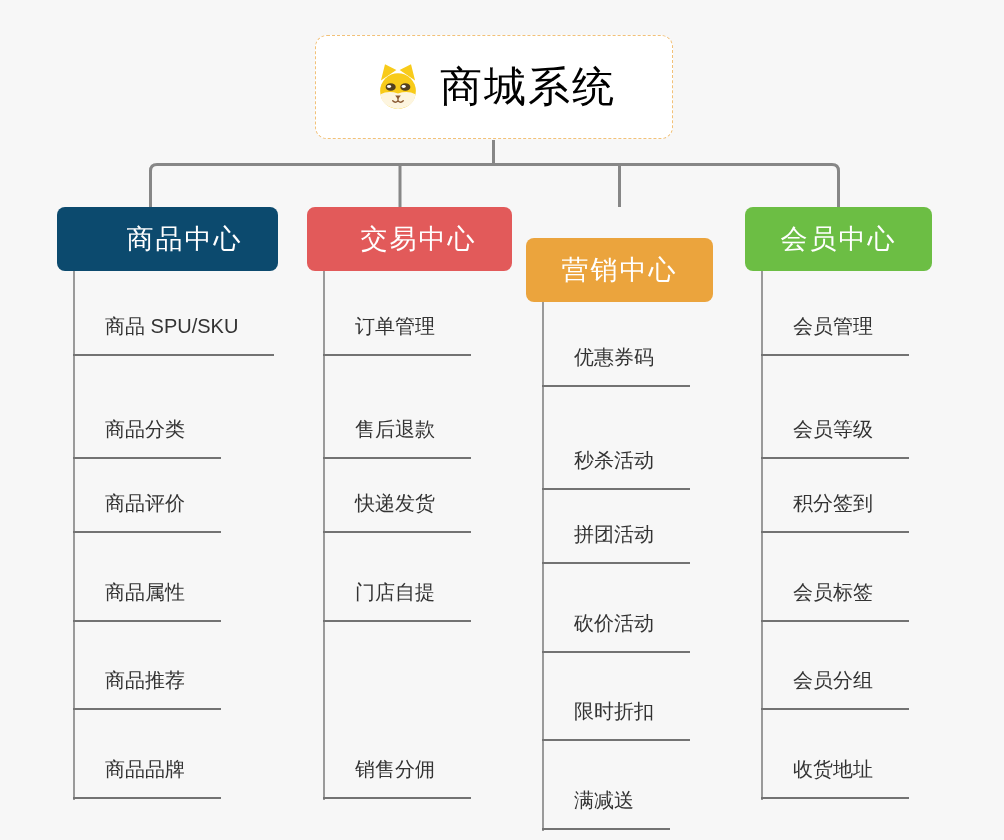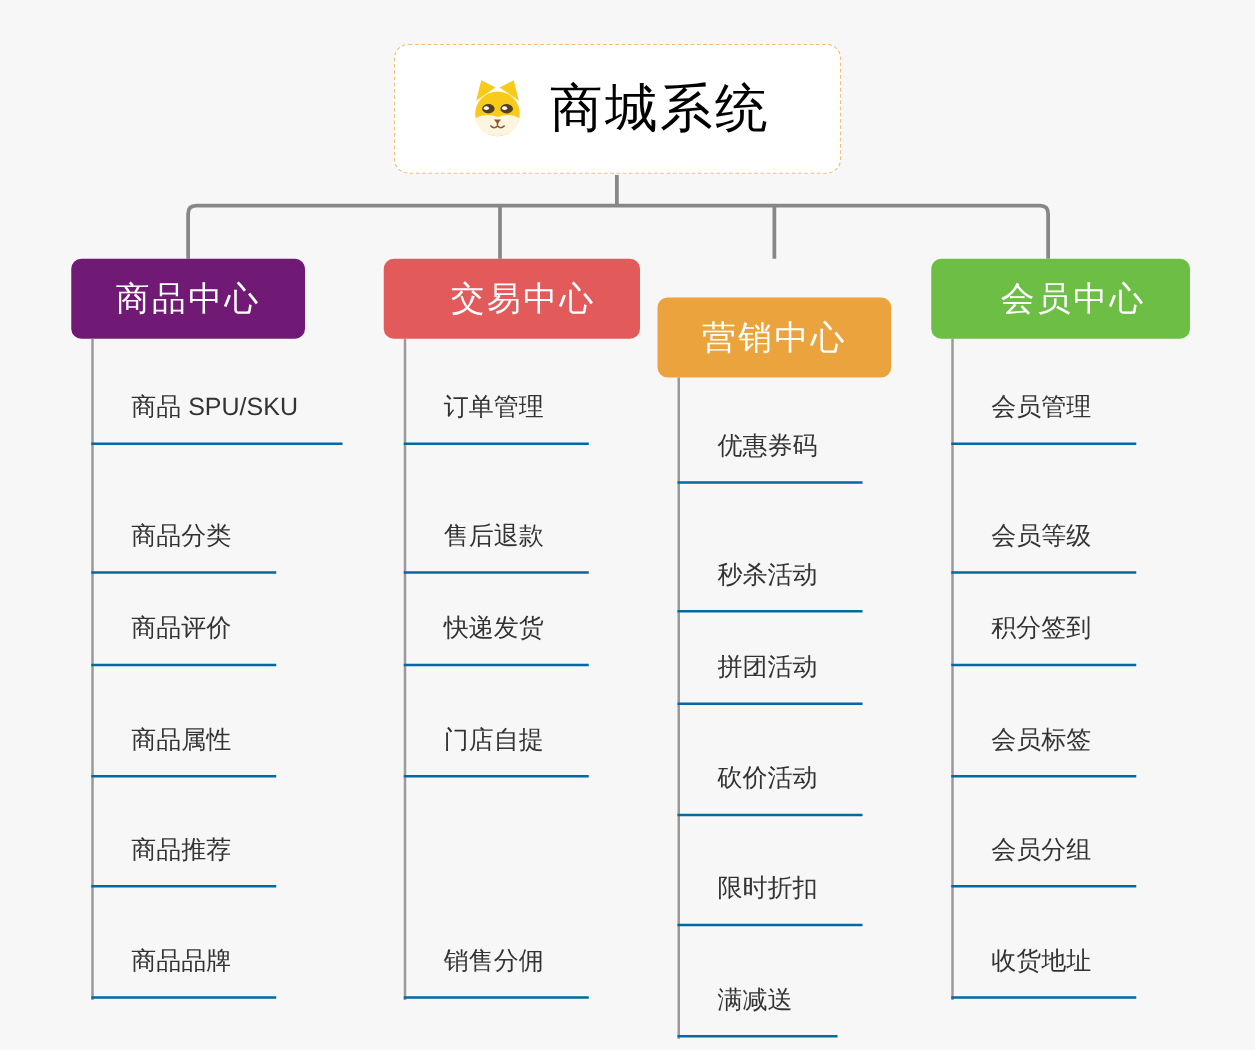--- a/index.html
+++ b/index.html
@@ -25,21 +25,21 @@
   .col-3{left:745px;}
   .cat{
     position:absolute;left:0;top:0;width:187px;height:64px;border-radius:8px;
     color:#ffffff;font-size:27px;letter-spacing:2px;
     display:flex;align-items:center;justify-content:center;
   }
   .trunk{position:absolute;left:16px;top:64px;width:2px;height:529px;background:#9a9a9a;}
   .leaf{
     position:absolute;left:16px;white-space:nowrap;
     font-size:20px;line-height:27px;color:#333333;
-    padding:0 36px 14px 32px;border-bottom:2px solid #0369a1;
+    padding:0 36px 14px 32px;border-bottom:2px solid #737373;
   }
   .r0{top:106px}.r1{top:209px}.r2{top:283px}.r3{top:372px}.r4{top:460px}.r5{top:549px}
 </style>
 </head>
 <body>
 
 <div class="canvas">
 
   <svg class="connectors" viewBox="0 0 1004 840" xmlns="http://www.w3.org/2000/svg">
     <g fill="none" stroke="#878787" stroke-width="3">
@@ -63,21 +63,21 @@
         <ellipse cx="39" cy="31.4" rx="2.6" ry="1.8" fill="#ffffff"></ellipse>
         <path d="M28.5 42.5 h7 l-3.5 4.5 Z" fill="#8a5b34"></path>
         <path d="M25.5 49 q3.2 3.4 6.5 0 q3.3 3.4 6.5 0" stroke="#8a5b34" stroke-width="1.7" fill="none" stroke-linecap="round"></path>
         <path d="M32 44.5 V48" stroke="#8a5b34" stroke-width="1.5" stroke-linecap="round"></path>
       </svg>
     </span>
     <span class="root-title">商城系统</span>
   </div>
 
   <div class="col col-0">
-    <div class="cat" style="background: #701a75;">商品中心</div>
+    <div class="cat" style="background: #0c4a6e; padding-left: 34px;">商品中心</div>
     <div class="trunk"></div>
     <div class="leaf r0">商品 SPU/SKU</div>
     <div class="leaf r1">商品分类</div>
     <div class="leaf r2">商品评价</div>
     <div class="leaf r3">商品属性</div>
     <div class="leaf r4">商品推荐</div>
     <div class="leaf r5">商品品牌</div>
   </div>
 
   <div class="col col-1">
@@ -95,21 +95,21 @@
     <div class="trunk"></div>
     <div class="leaf r0">优惠券码</div>
     <div class="leaf r1">秒杀活动</div>
     <div class="leaf r2">拼团活动</div>
     <div class="leaf r3">砍价活动</div>
     <div class="leaf r4">限时折扣</div>
     <div class="leaf r5">满减送</div>
   </div>
 
   <div class="col col-3">
-    <div class="cat" style="background: rgb(108, 190, 68); padding-left: 20px;">会员中心</div>
+    <div class="cat" style="background: rgb(108, 190, 68);">会员中心</div>
     <div class="trunk"></div>
     <div class="leaf r0">会员管理</div>
     <div class="leaf r1">会员等级</div>
     <div class="leaf r2">积分签到</div>
     <div class="leaf r3">会员标签</div>
     <div class="leaf r4">会员分组</div>
     <div class="leaf r5">收货地址</div>
   </div>
 
 </div>

